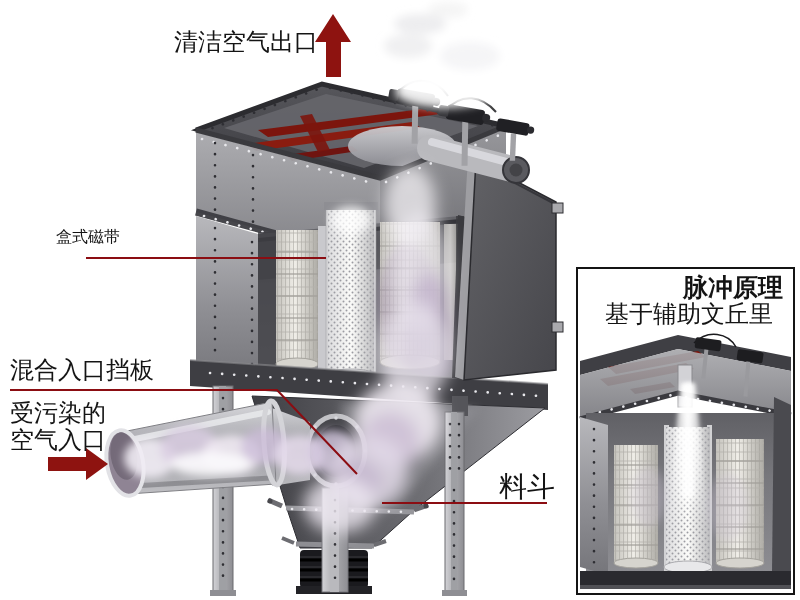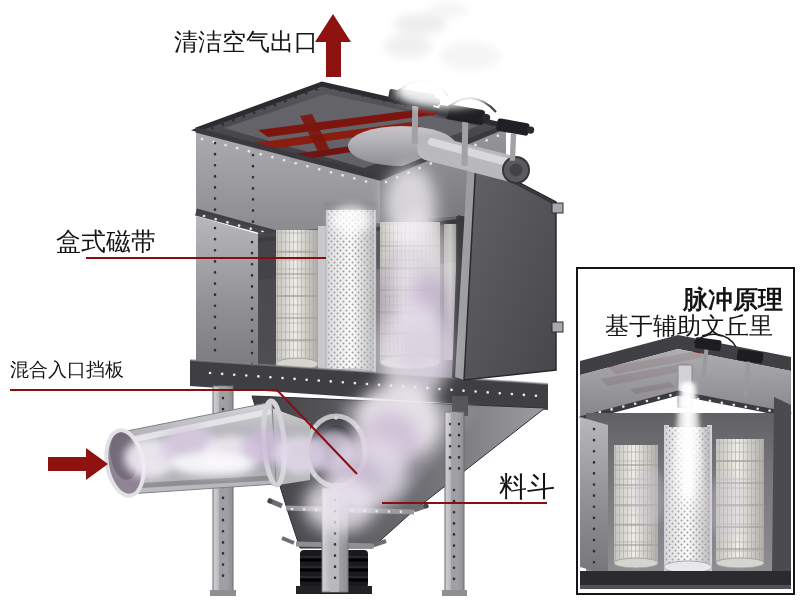--- a/index.html
+++ b/index.html
@@ -10,29 +10,29 @@
     --frame-red:#7c150d;
   }
   html,body{margin:0;padding:0;background:#fff;}
   .stage{
     position:relative;width:800px;height:600px;background:#ffffff;overflow:hidden;
     font-family:"Liberation Serif","DejaVu Serif",serif;color:var(--ink);
   }
   .machine-svg{position:absolute;left:0;top:0;width:800px;height:600px;}
   .lbl{position:absolute;white-space:nowrap;line-height:1.12;}
   .lbl-clean{left:174px;top:29px;font-size:24px;}
-  .lbl-cart{left:56px;top:228px;font-size:25px;}
-  .lbl-baffle{left:10px;top:359px;font-size:19px;}
+  .lbl-cart{left:56px;top:228px;font-size:16px;}
+  .lbl-baffle{left:10px;top:359px;font-size:24px;font-family:Liberation Mono, monospace;}
   .lbl-cont{left:10px;top:400px;font-size:24px;line-height:27px;}
   .lbl-hopper{left:499px;top:471px;font-size:28px;}
   .inset{
     position:absolute;left:576px;top:267px;width:219px;height:328px;
     border:2px solid var(--inset-border);box-sizing:border-box;background:#fff;
   }
-  .inset-title{margin:18px 10px 0 0;text-align:right;font-size:25px;font-weight:bold;line-height:26px;}
+  .inset-title{margin:6px 10px 0 0;text-align:right;font-size:25px;font-weight:bold;line-height:26px;}
   .inset-sub{margin:0 20px 0 0;text-align:right;font-size:24px;line-height:27px;}
   .inset-svg{position:absolute;left:0;top:58px;width:215px;height:266px;}
   .arrow{fill:var(--callout-red);}
   .callout{stroke:var(--line-red);stroke-width:2;fill:none;}
   .boltsD{stroke:#2e2e33;stroke-width:2.6;stroke-linecap:round;stroke-dasharray:0.1 11;fill:none;}
   .boltsL{stroke:#e8e8ec;stroke-width:2.6;stroke-linecap:round;stroke-dasharray:0.1 12;fill:none;}
   .frame-red{fill:var(--frame-red);}
 </style>
 </head>
 <body>
@@ -310,20 +310,24 @@
       <path class="callout" d="M10,390 H277 L357,474"></path>
       <path class="callout" d="M382,503 H547"></path>
     </g>
     <polygon class="arrow" points="333,14 351,42 341,42 341,77 326,77 326,42 315,42"></polygon>
     <polygon class="arrow" points="48,457 86,457 86,448 108,464 86,480 86,471 48,471"></polygon>
   </svg>
 
   <div class="lbl lbl-clean">清洁空气出口</div>
   <div class="lbl lbl-cart">盒式磁带</div>
   <div class="lbl lbl-baffle">混合入口挡板</div>
+  <div class="lbl lbl-cont">
+    <div>受污染的</div>
+    <div>空气入口</div>
+  </div>
   <div class="lbl lbl-hopper">料斗</div>
 
   <div class="inset">
     <div class="inset-title">脉冲原理</div>
     <div class="inset-sub">基于辅助文丘里</div>
     <svg class="inset-svg" viewBox="0 0 215 266" xmlns="http://www.w3.org/2000/svg">
       <defs>
         <linearGradient id="gJet" x1="0" y1="0" x2="0" y2="1">
           <stop offset="0" stop-color="#ffffff" stop-opacity="1"></stop>
             <stop offset="1" stop-color="#ffffff" stop-opacity="0"></stop>

